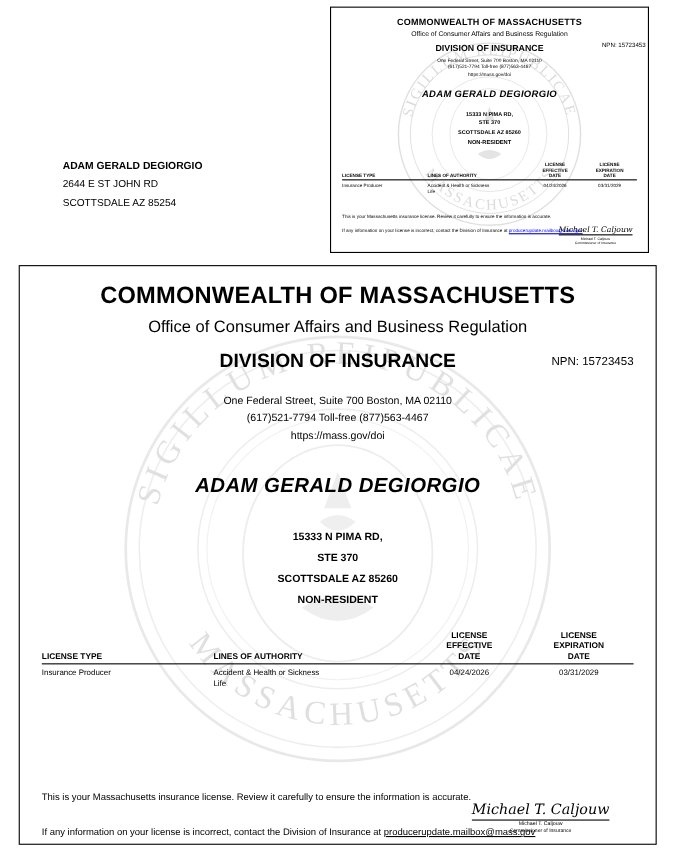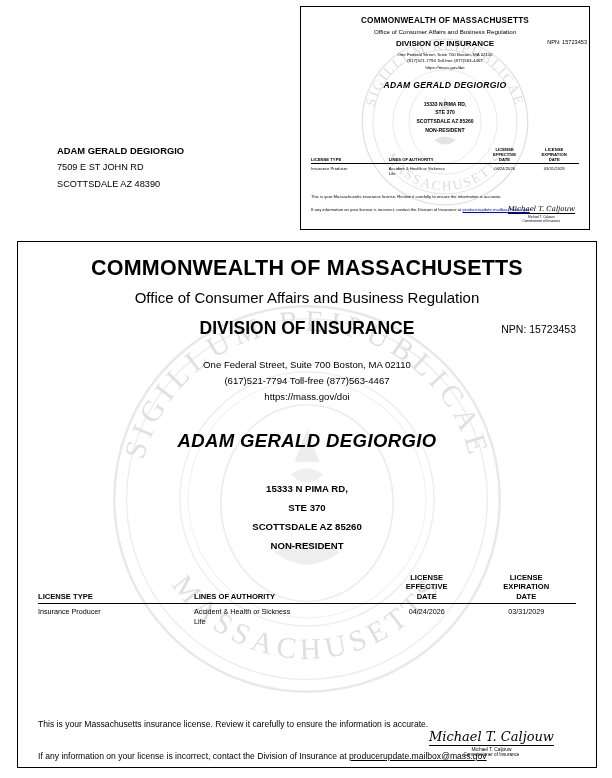--- a/index.html
+++ b/index.html
@@ -256,22 +256,22 @@
       <div class="cursive" style="font-size:7px;">Michael T. Caljouw</div>
       <div class="sig-name-mini">Michael T. Caljouw</div>
       <div class="sig-title-mini">Commissioner of Insurance</div>
     </div>
 
   </div>
 </div>
 
 <div class="mail-address">
   <div class="nm">ADAM GERALD DEGIORGIO</div>
-  <div>7509 E ST JOHN RD</div>
-  <div>SCOTTSDALE AZ 48390</div>
+  <div>2644 E ST JOHN RD</div>
+  <div>SCOTTSDALE AZ 85254</div>
 </div>
 
 <div class="main-license">
   <div class="main-inner">
 
     <svg class="main-seal" viewBox="0 0 200 200">
       <defs>
         <path id="mainArcTop" d="M 18,100 A 82,82 0 0 1 182,100"></path>
         <path id="mainArcBot" d="M 22,100 A 78,78 0 0 0 178,100"></path>
       </defs>

